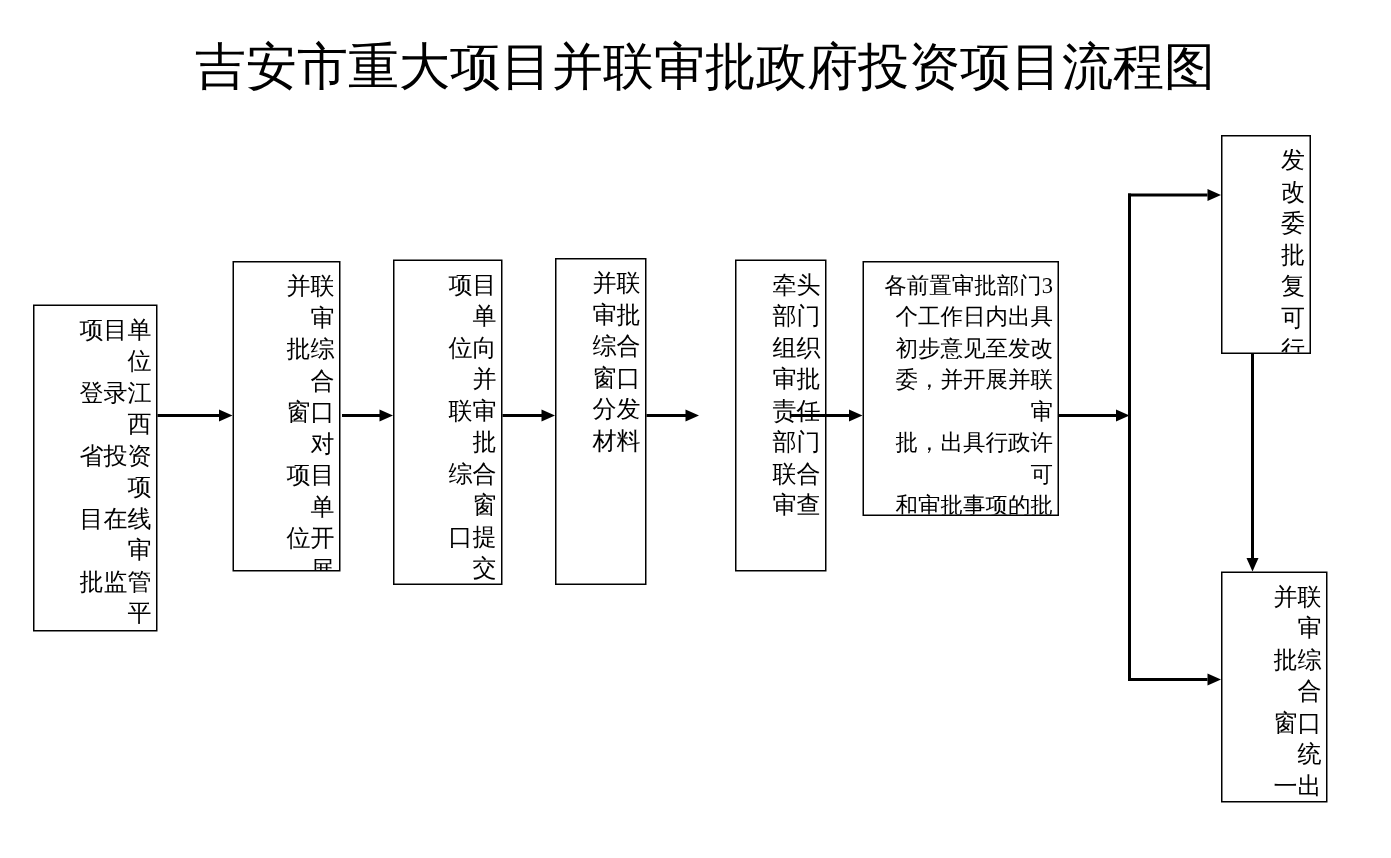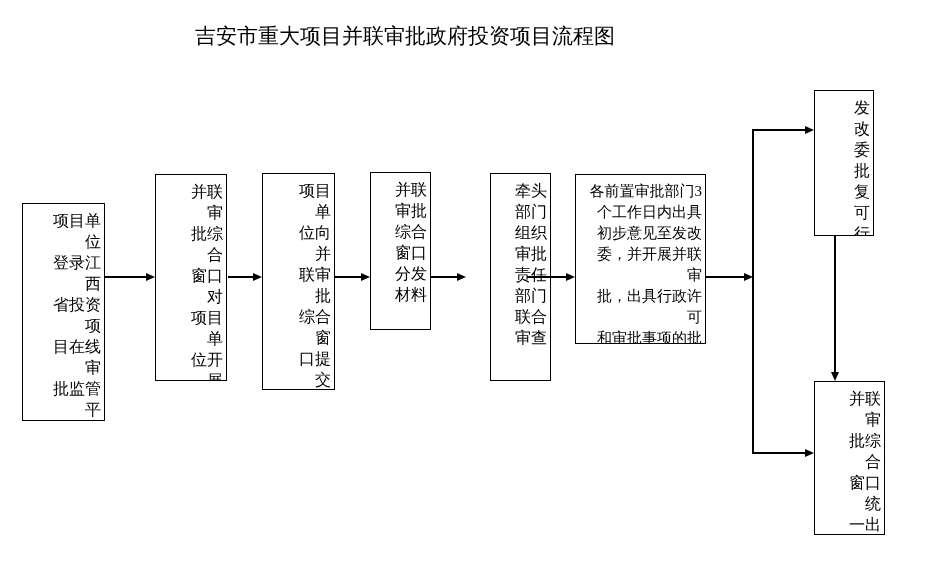--- a/index.html
+++ b/index.html
@@ -7,41 +7,41 @@
     position:relative;
     width:927px;height:572px;
     background:#ffffff;
     font-family:"Liberation Serif","DejaVu Serif",serif;
     color:#000;
     overflow:hidden;
   }
   .title{
     position:absolute;
     left:0;top:22px;width:810px;
-    text-align:center;
-    font-size:21px;
+    text-align:right;
+    font-size:34px;
     letter-spacing:0px;
     white-space:nowrap;
   }
   .fbox{
     position:absolute;
     border:1.5px solid #000;
     background:#fff;
     box-sizing:border-box;
     font-size:16px;
     line-height:21px;
     padding:6px 3px 3px 24px;
     white-space:pre-line;
     overflow:hidden;
     text-align:right;
   }
   .b1{left:22px;  top:175px; width:83px;  height:218px;margin-top:28px;}
   .b2{left:155px; top:174px; width:72px;  height:207px;}
   .b3{left:262px; top:173px; width:73px;  height:217px;}
-  .b4{left:370px; top:172px; width:61px;  height:158px;}
+  .b4{left:370px; top:172px; width:61px;  height:218px;}
   .b5{left:466px; top:173px; width:61px;  height:208px;margin-left:24px;}
   .b6{left:575px; top:174px; width:131px; height:170px; font-size:15px; padding-left:7px;}
   .b7{left:814px; top:90px;  width:60px;  height:146px;}
   .b8{left:814px; top:381px; width:71px;  height:154px;}
   .hline{position:absolute;height:2px;background:#000;}
   .vline{position:absolute;width:2px;background:#000;}
   .head-right{position:absolute;width:0;height:0;
     border-top:4px solid transparent;border-bottom:4px solid transparent;
     border-left:9px solid #000;}
   .head-down{position:absolute;width:0;height:0;

